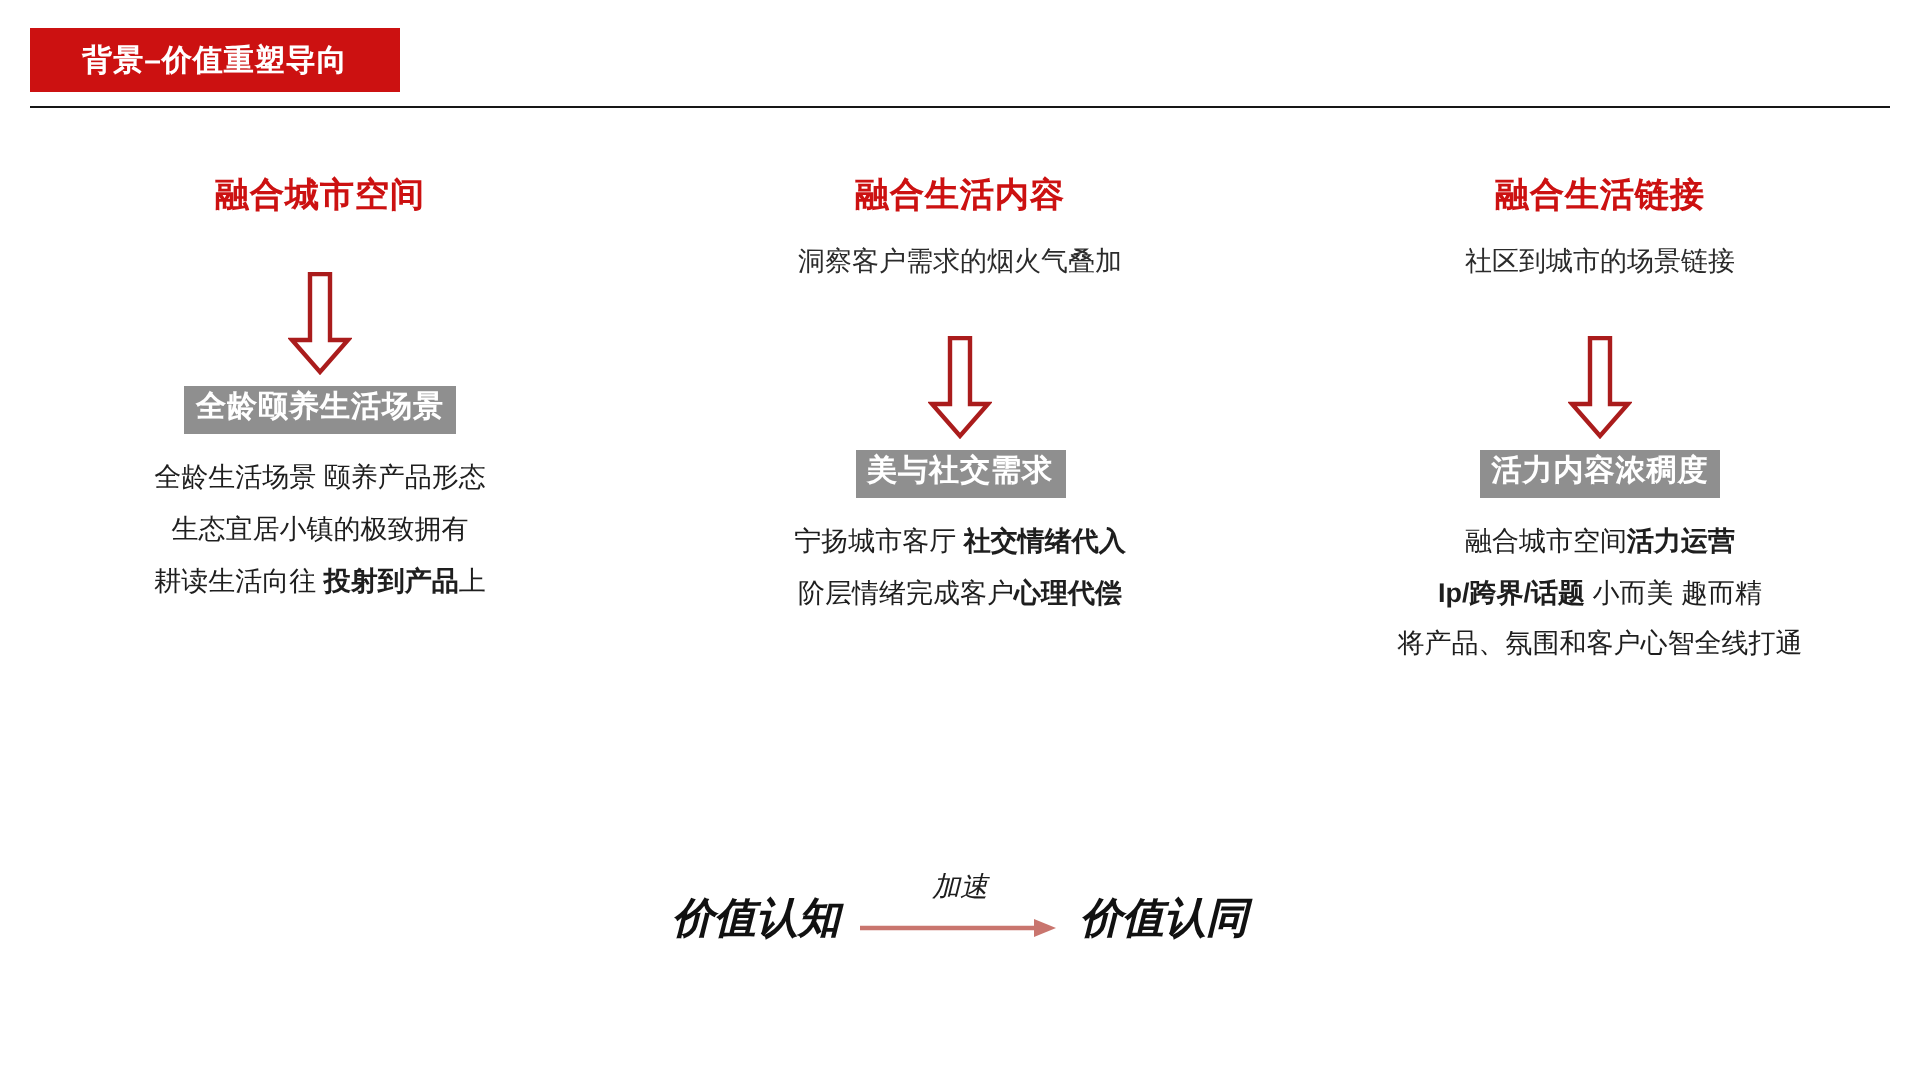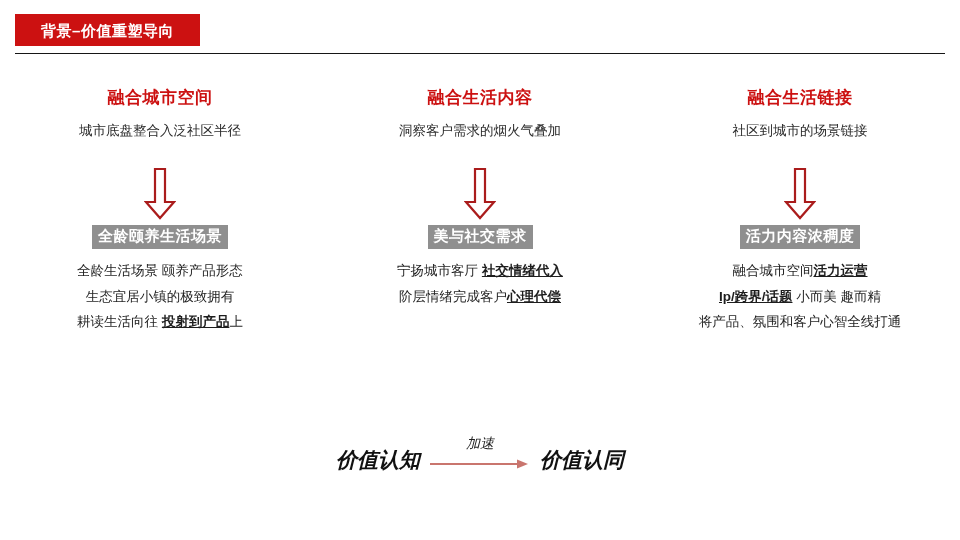--- a/index.html
+++ b/index.html
@@ -122,21 +122,20 @@
   }
   .body-line {
     font-size: 13.5px;
     color: #1e1e1e;
     line-height: 1.25;
     white-space: nowrap;
     text-align: center;
   }
   .body-line b {
     font-weight: bold;
-    text-decoration: underline;
   }
 
   
   .bottom {
     position: absolute;
     left: 0;
     top: 436px;
     width: 960px;
     display: flex;
     justify-content: center;
@@ -186,21 +185,20 @@
 
   <div class="title-banner">
     <span class="title-text">背景–价值重塑导向</span>
   </div>
   <div class="header-rule"></div>
 
   <div class="columns">
 
     <div class="col">
       <div class="col-heading">融合城市空间</div>
-      <div class="col-sub">城市底盘整合入泛社区半径</div>
       <div class="arrow-wrap">
         <svg class="arrow-down" width="32" height="52" viewBox="0 0 32 52">
           <polygon points="11,1 21,1 21,34 30,34 16,50 2,34 11,34" fill="#ffffff" stroke="#aa1c1c" stroke-width="2.2" stroke-linejoin="miter"></polygon>
         </svg>
       </div>
       <div class="label-wrap">
         <span class="gray-label">全龄颐养生活场景</span>
       </div>
       <div class="body-lines">
         <div class="body-line"><span>全龄生活场景 颐养产品形态</span><b></b><span></span></div>

